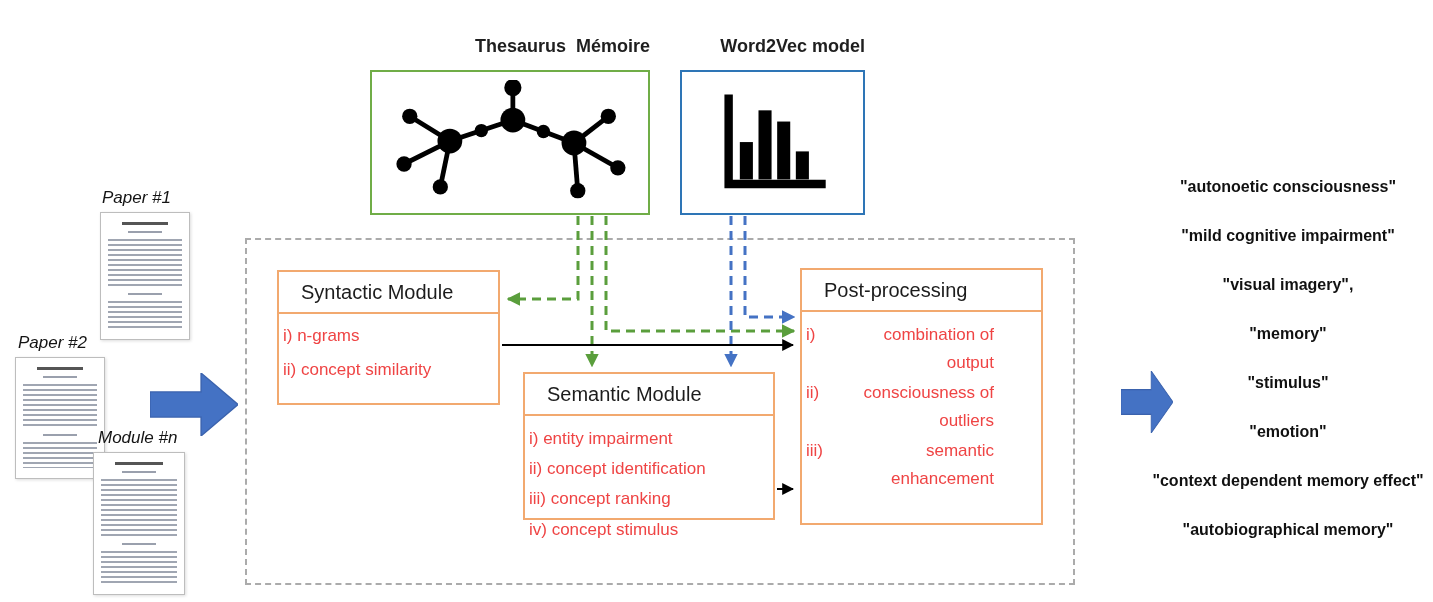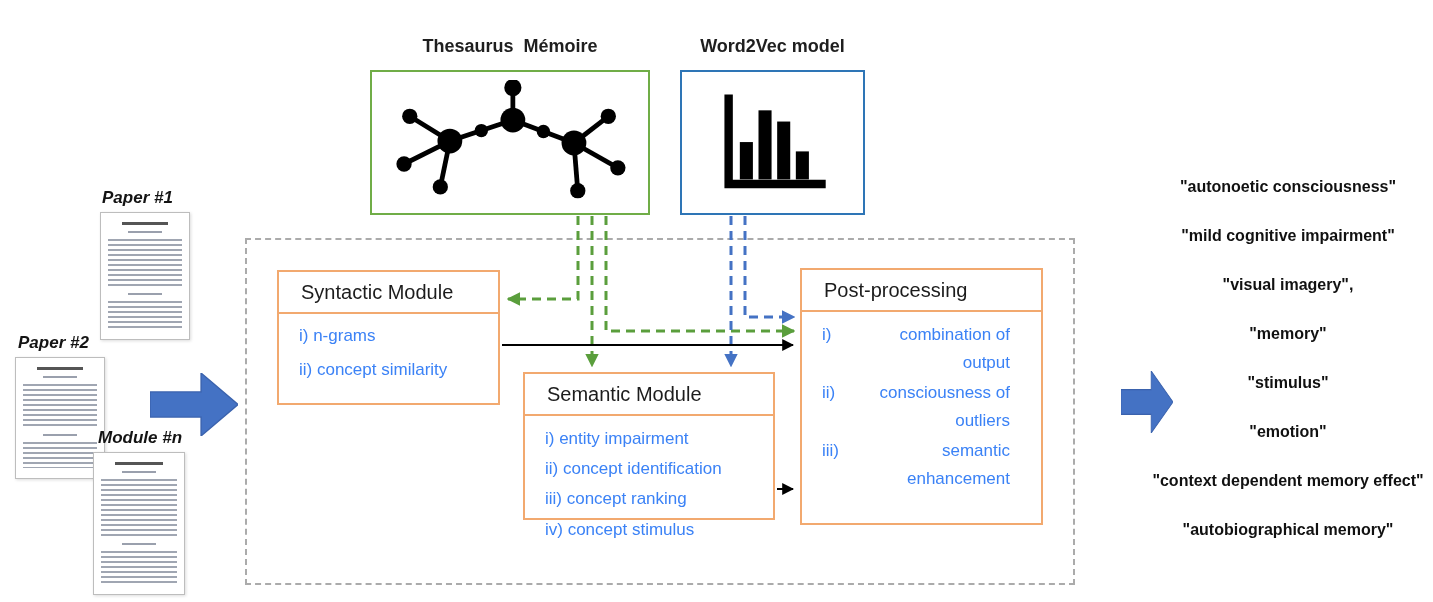--- a/index.html
+++ b/index.html
@@ -1,49 +1,49 @@
 <!DOCTYPE html>
 <html><head>
 <meta charset="utf-8">
 <style>
   html,body{margin:0;padding:0;background:#fff;}
   .canvas{
     position:relative;width:1433px;height:602px;background:#fff;overflow:hidden;
     font-family:"Liberation Sans",sans-serif;color:#111;
   }
   
-  .src-label{position:absolute;font-weight:bold;font-size:18px;color:#1f1f1f;text-align:center;white-space:pre;}
+  .src-label{position:absolute;font-weight:bold;font-size:18px;color:#1f1f1f;text-align:right;white-space:pre;}
   #thes-label{left:370px;top:36px;width:280px;}
   #w2v-label{left:680px;top:36px;width:185px;}
   .icon-box{position:absolute;background:#fff;display:flex;align-items:center;justify-content:center;box-sizing:border-box;}
   #thes-box{left:370px;top:70px;width:280px;height:145px;border:2px solid #70ad47;}
   #w2v-box{left:680px;top:70px;width:185px;height:145px;border:2px solid #2e75b6;}
 
   
-  .paper-label{position:absolute;font-weight:bold;font-style:italic;font-size:17px;color:#141414;}
+  .paper-label{position:absolute;font-weight:normal;font-style:italic;font-size:17px;color:#141414;}
   #paper1-label{left:102px;top:188px;}
   #paper2-label{left:18px;top:333px;}
   #papern-label{left:98px;top:428px;}
   .paper{position:absolute;background:#fff;border:1px solid #bdbdbd;box-shadow:1px 1px 3px rgba(0,0,0,.14);
          display:flex;flex-direction:column;padding:8px 7px;box-sizing:border-box;}
   #paper1{left:100px;top:212px;width:90px;height:128px;}
   #paper2{left:15px;top:357px;width:90px;height:122px;}
   #papern{left:93px;top:452px;width:92px;height:143px;}
   .p-title{height:3px;background:#555;width:62%;margin:1px auto 6px;flex:none;}
   .p-line-sm{height:2px;background:#9aa0ad;width:46%;margin:0 auto 6px;flex:none;}
   .p-body{background:repeating-linear-gradient(to bottom,#a0a6b2 0,#a0a6b2 2px,transparent 2px,transparent 5px);margin-bottom:5px;}
   .p-body.b1{flex:2.1;}
   .p-body.b2{flex:1.2;margin-bottom:2px;}
 
   
   .dashed-container{position:absolute;left:245px;top:238px;width:830px;height:347px;
     border:2px dashed #ababab;box-sizing:border-box;background:transparent;}
   .module{position:absolute;border:2px solid #f2a96f;background:#fff;box-sizing:border-box;}
   .m-title{font-size:20px;color:#1c1c1c;padding:9px 6px 8px 22px;border-bottom:2px solid #f2a96f;}
-  .m-items{padding:9px 6px 0 20px;font-size:17px;color:#3b82f6;}
+  .m-items{padding:9px 6px 0 4px;font-size:17px;color:#ef4444;}
   #syntactic{left:277px;top:270px;width:223px;height:135px;}
   #semantic{left:523px;top:372px;width:252px;height:148px;}
   #postproc{left:800px;top:268px;width:243px;height:257px;}
   #syntactic .m-item{margin-bottom:8px;line-height:1.5;}
   #semantic .m-item{margin-bottom:3px;line-height:1.6;}
   #postproc .m-item{display:flex;margin-bottom:3px;line-height:1.62;}
   #postproc .m-marker{width:36px;flex:none;}
   #postproc .m-txt{max-width:152px;text-align:right;}
 
   

